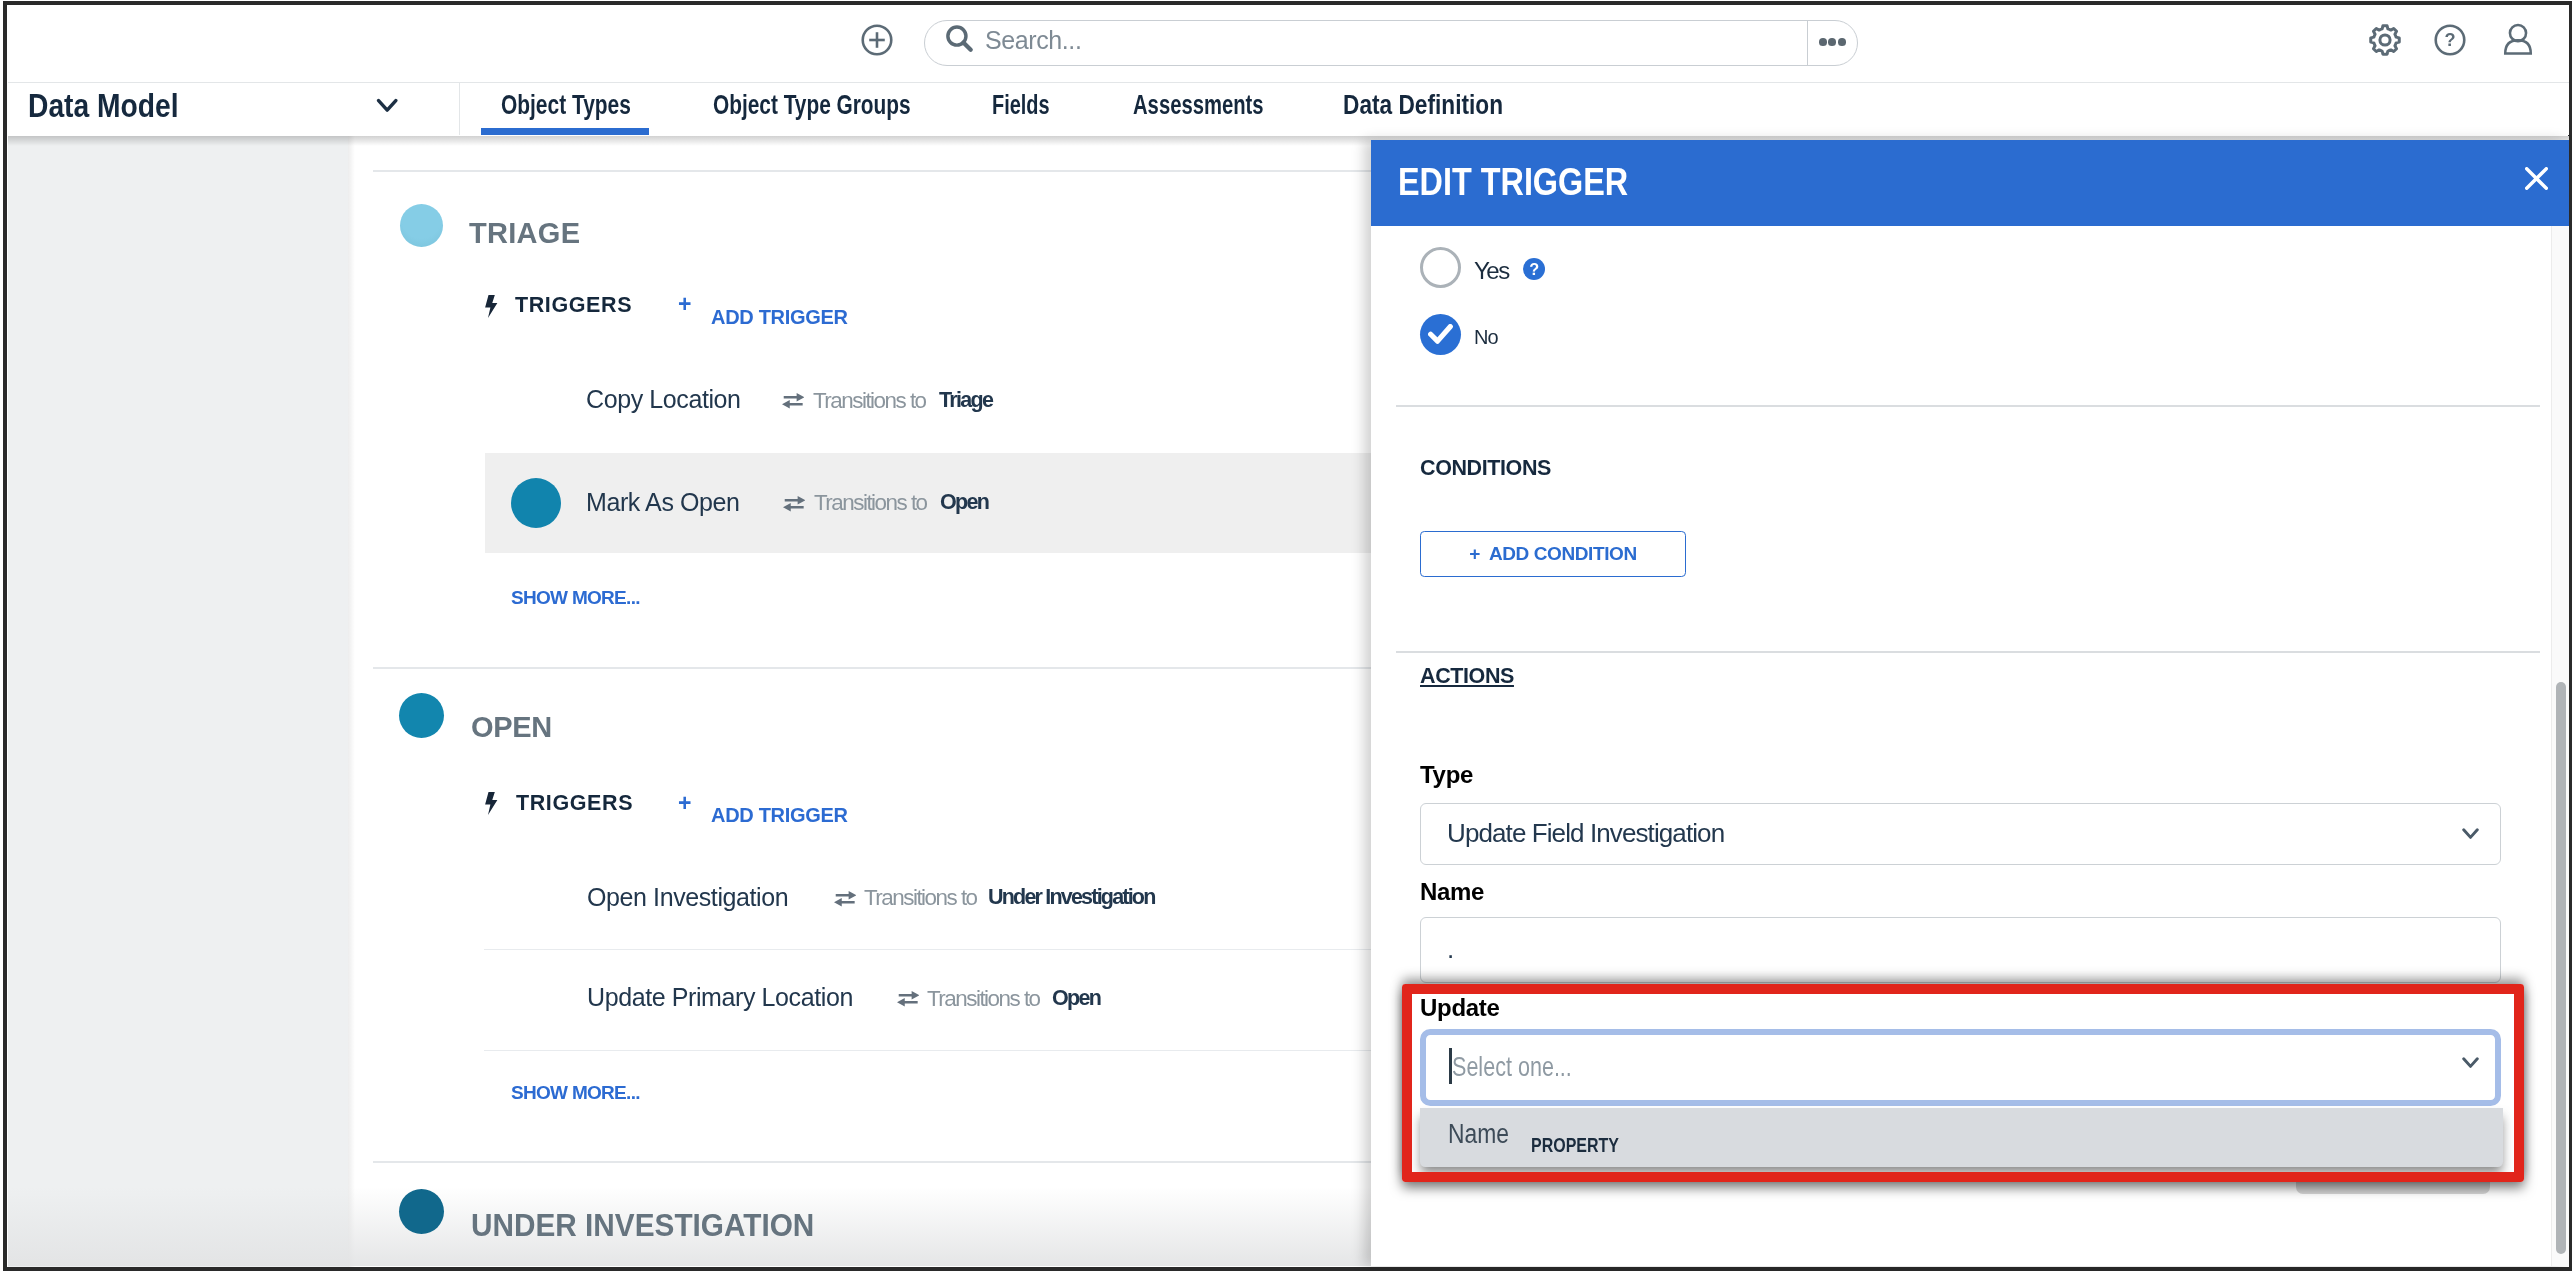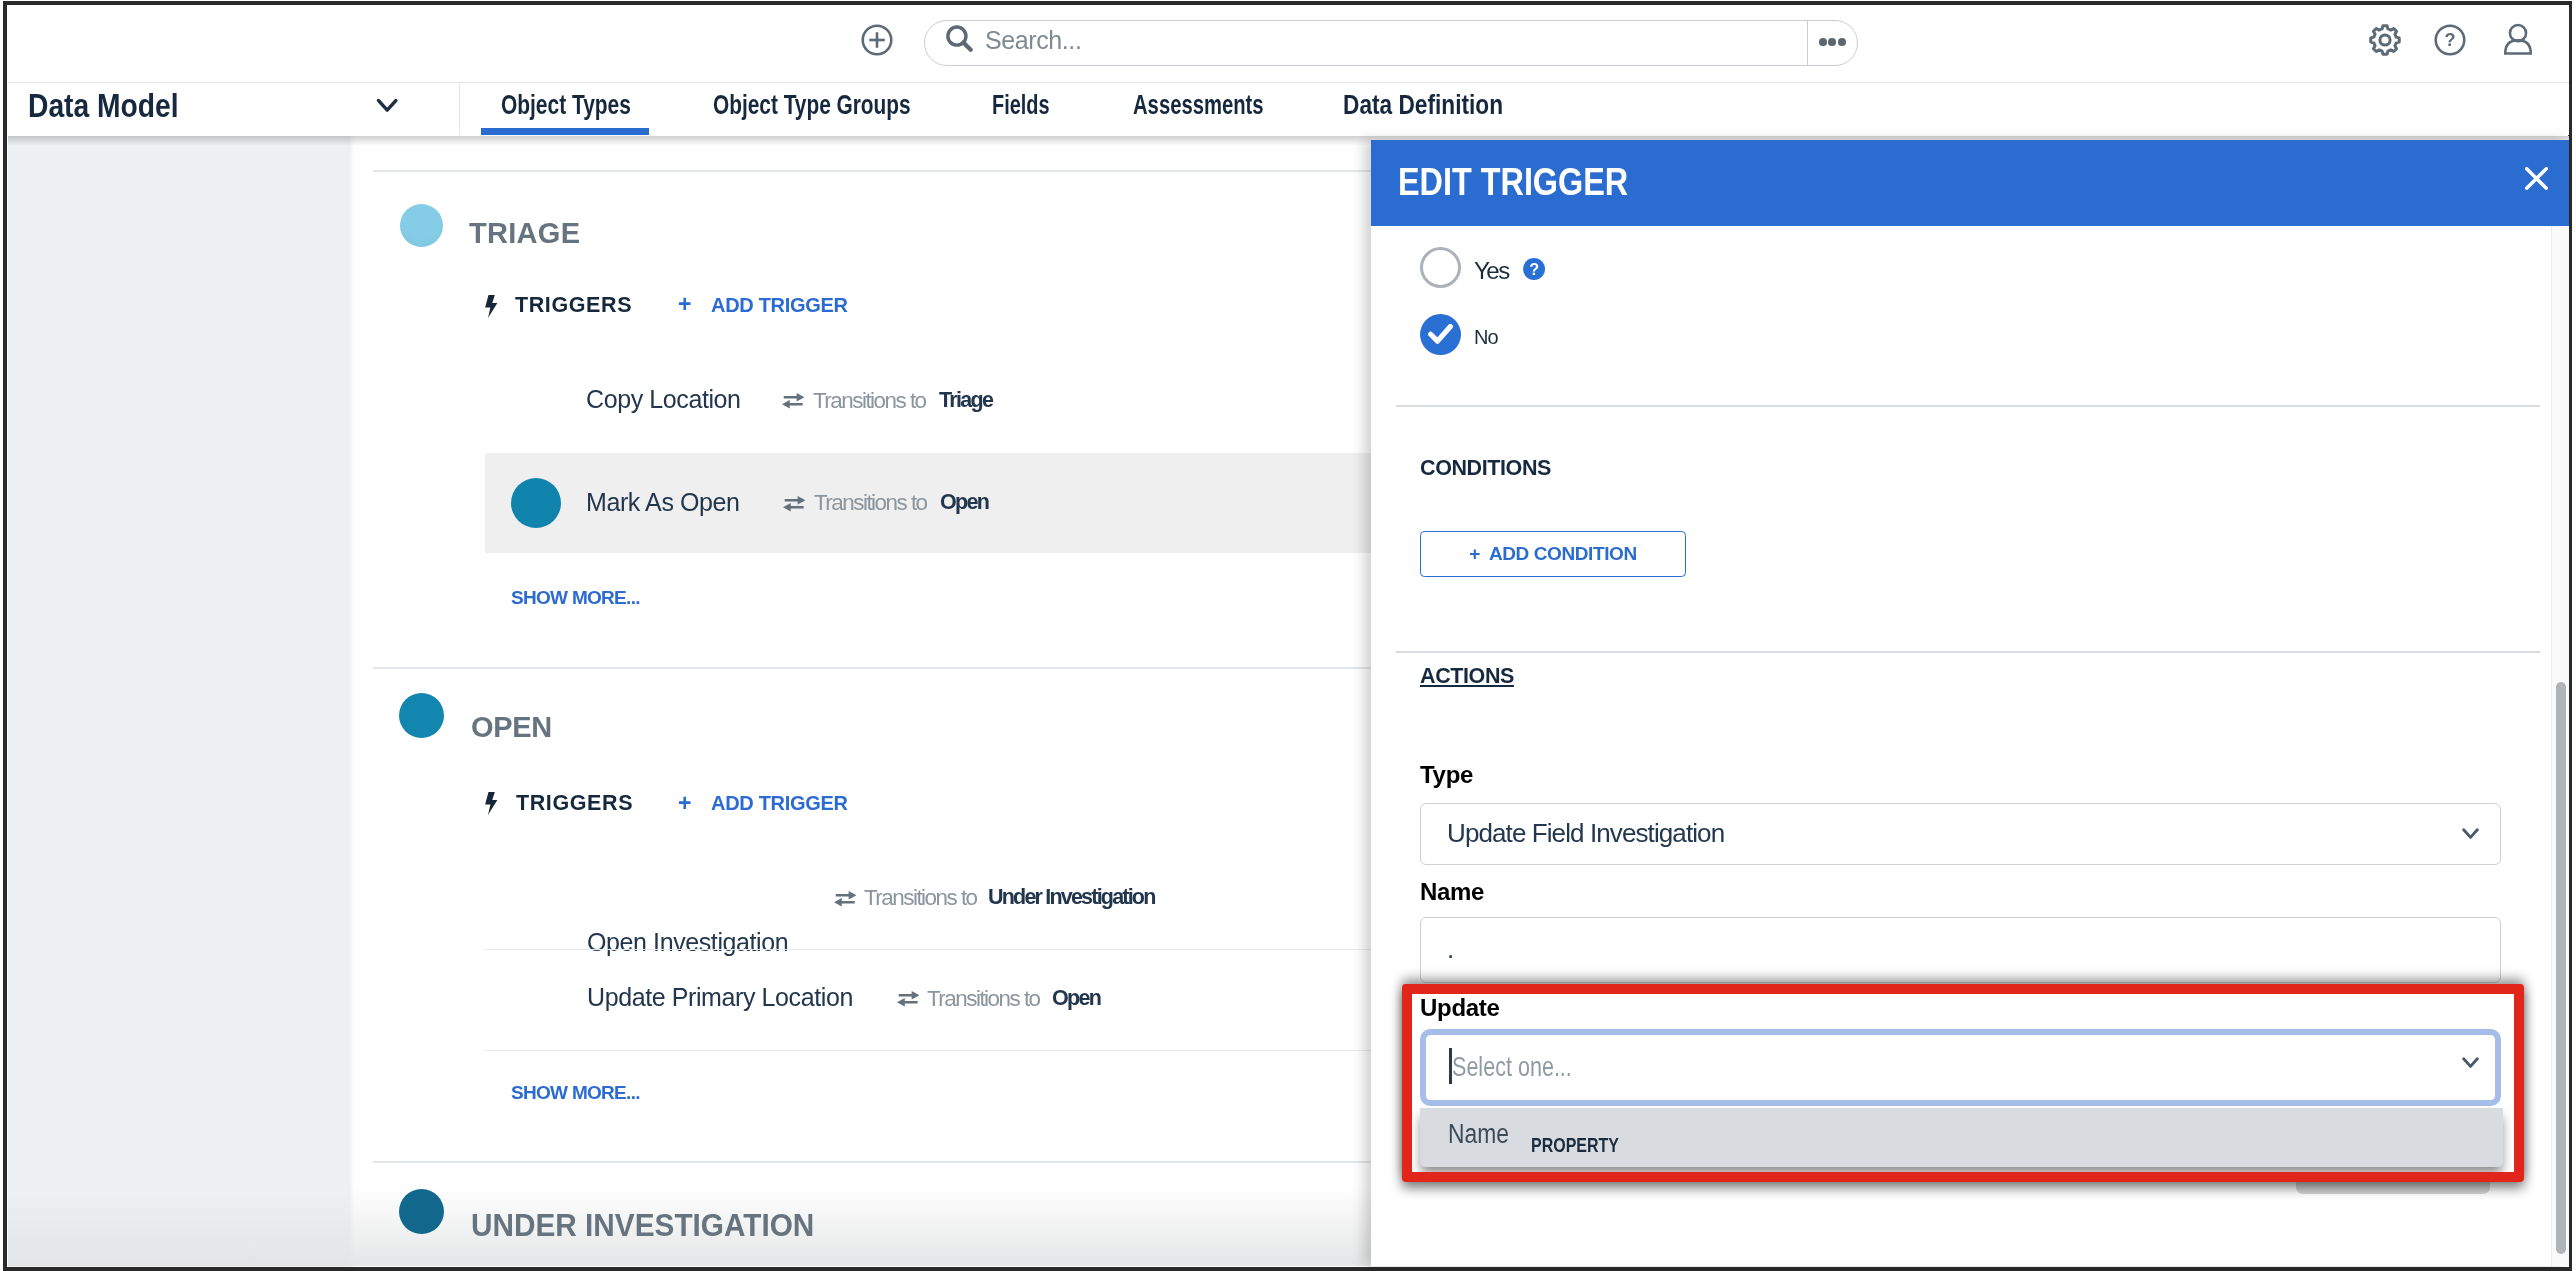--- a/index.html
+++ b/index.html
@@ -5,21 +5,21 @@
   * { margin:0; padding:0; box-sizing:border-box; }
   html,body { width:2576px; height:1272px; background:#fff; overflow:hidden;
     font-family:"Liberation Sans", sans-serif; }
   .abs { position:absolute; }
   svg { display:block; }
   .tab { position:absolute; top:90px; font-size:27px; font-weight:bold; color:#15283d; line-height:31px; transform-origin:0 0; }
   .tname { position:absolute; font-size:25px; color:#22374d; letter-spacing:-0.4px; line-height:28px; }
   .ttrans { position:absolute; font-size:22.4px; color:#8b959d; letter-spacing:-1.5px; line-height:26px; }
   .tbold { position:absolute; font-size:21.5px; font-weight:bold; color:#22374d; letter-spacing:-1.7px; line-height:25px; }
   .trighead { position:absolute; font-size:21.5px; font-weight:bold; color:#15283c; letter-spacing:0.6px; line-height:25px; }
-  .addtrig { position:absolute; font-size:20px; font-weight:bold; color:#2c6bd2; letter-spacing:-0.3px; line-height:23px; }
+  .addtrig { position:absolute; font-size:20px; font-weight:bold; color:#2c6bd2; letter-spacing:-0.3px; line-height:23px;margin-top:12px; }
   .showmore { position:absolute; font-size:19px; font-weight:bold; color:#2c6bd2; letter-spacing:-0.7px; line-height:22.4px; }
   .sechead { position:absolute; font-size:29px; font-weight:bold; color:#66747f; letter-spacing:0.9px; line-height:34px; }
   .panhead { position:absolute; font-size:21.5px; font-weight:bold; color:#16293e; letter-spacing:-0.4px; line-height:25px; }
   .panlabel { position:absolute; font-size:24px; font-weight:bold; color:#000000; letter-spacing:-0.3px; line-height:27.5px; }
 </style>
 </head>
 <body>
 
 <div class="abs" style="left:3.4px;top:0.9px;width:2569px;height:1270px;border:4.3px solid #2a2a2a;"></div>
 
@@ -117,21 +117,21 @@
 <div class="abs" style="left:399px;top:693px;width:45px;height:45px;border-radius:50%;background:#1286ae;"></div>
 <div class="sechead" style="left:471px;top:710px;letter-spacing:-0.3px;">OPEN</div>
 
 <svg class="abs" style="left:484px;top:792px;" width="13.8" height="23" viewBox="0 0 16 27">
   <path fill="#172638" d="M5.2 0 L12.6 0 L9.6 9.3 L15.6 9.3 L4.6 27 L7.4 14.6 L1.2 14.6 Z"></path>
 </svg>
 <div class="trighead" style="left:516px;top:791px;">TRIGGERS</div>
 <div class="abs" style="left:678px;top:792px;font-size:23px;line-height:23px;font-weight:bold;color:#2c6bd2;">+</div>
 <div class="addtrig" style="left:711px;top:792px;">ADD TRIGGER</div>
 
-<div class="tname" style="left:587px;top:883px;margin-top:45px;">Open Investigation</div>
+<div class="tname" style="left:587px;top:883px;">Open Investigation</div>
 <svg class="abs" style="left:834px;top:891px;" width="22.4" height="15.5" viewBox="0 0 26 18">
   <path fill="#64707c" d="M2 3.5 L17 3.5 L17 0 L26 5 L17 10 L17 6.5 L2 6.5 Z"></path>
   <path fill="#64707c" d="M24 11.5 L9 11.5 L9 8 L0 13 L9 18 L9 14.5 L24 14.5 Z"></path>
 </svg>
 <div class="ttrans" style="left:864px;top:885px;">Transitions to</div>
 <div class="tbold" style="left:988px;top:885px;letter-spacing:-1.8px;">Under Investigation</div>
 <div class="abs" style="left:484px;top:949px;width:888px;height:0.9px;background:#e8ebee;"></div>
 
 <div class="tname" style="left:587px;top:983px;">Update Primary Location</div>
 <svg class="abs" style="left:897px;top:991px;" width="22.4" height="15.5" viewBox="0 0 26 18">

